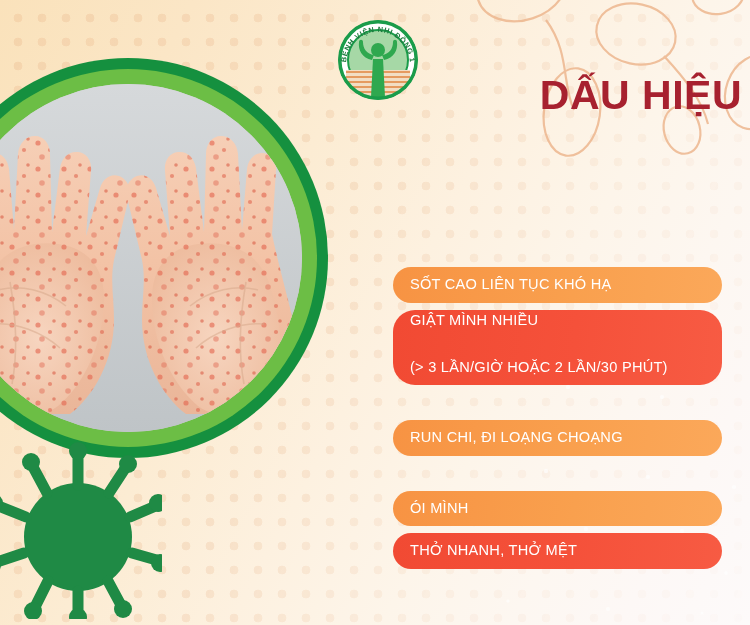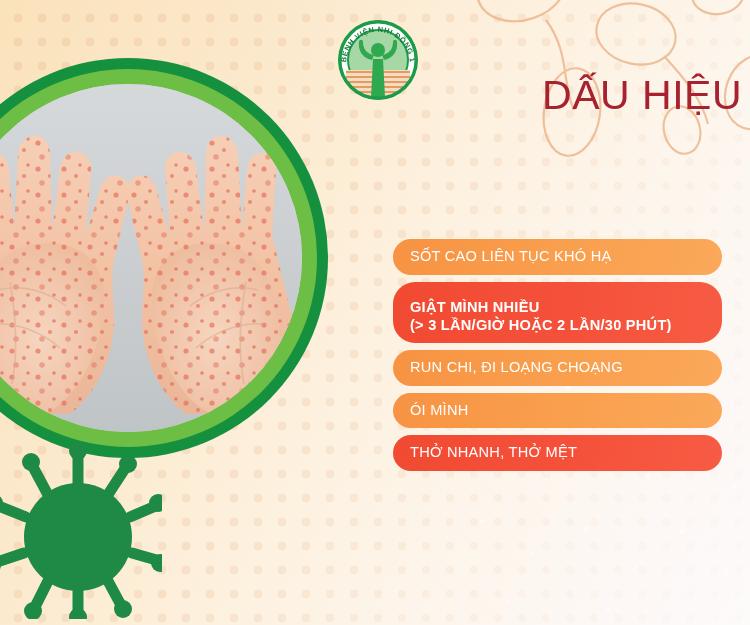--- a/index.html
+++ b/index.html
@@ -103,21 +103,21 @@
   }
 
   
   .headline {
     position: absolute;
     left: 396px;
     top: 76px;
     width: 346px;
     text-align: right;
     color: #a7212f;
-    font-weight: normal;
+    font-weight: bold;
     font-size: 41px;
     line-height: 0.97;
     letter-spacing: 0.5px;
   }
   .headline .ln {
     display: block;
     white-space: nowrap;
   }
 
   
@@ -135,26 +135,27 @@
     color: #ffffff;
     font-size: 14.6px;
     font-weight: 500;
     letter-spacing: 0.25px;
     padding: 8px 16px 9px 17px;
     box-sizing: border-box;
     line-height: 1.28;
   }
   .pill.orange {
     background: linear-gradient(96deg, #f79343 0%, #f9a04e 55%, #fba85a 100%);
+    margin-top: 28px;
   }
   .pill.red {
     background: linear-gradient(96deg, #f14a33 0%, #f5513a 55%, #f75b43 100%);
   }
-  .pill .l2 { display: block; }
-  .pill.two-line { padding-top: 16px; padding-bottom: 8px; font-weight: bold; }
+  .pill .l2 { display: block; margin-top: 29px; }
+  .pill.two-line { padding-top: 1px; padding-bottom: 8px; }
 </style>
 </head>
 <body>
 
 <div id="poster">
 
   <div class="bg-dots"></div>
 
   <svg class="bg-blobs" viewBox="0 0 330 260">
     <g fill="none" stroke="#edb68e" stroke-width="2.2" opacity="0.85">

